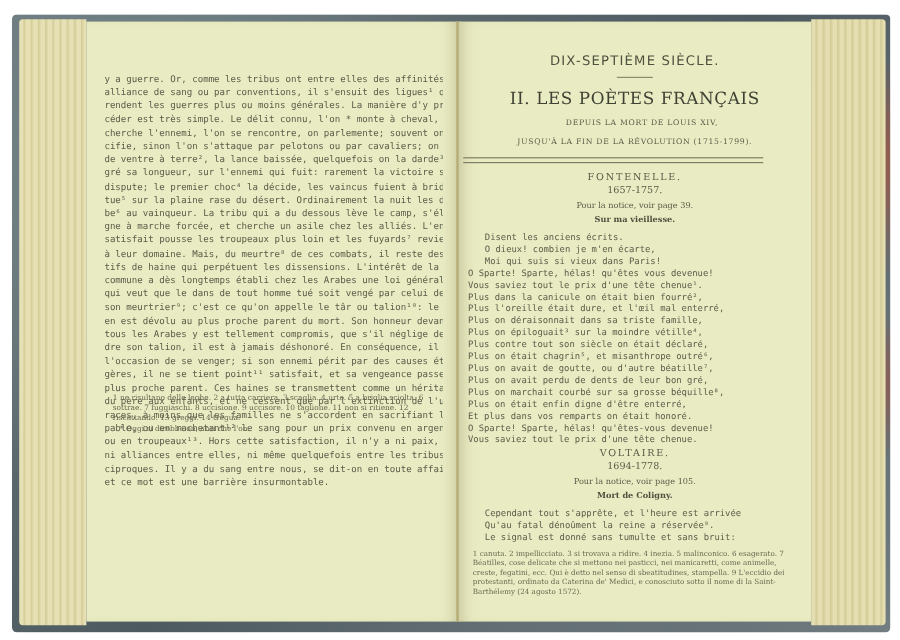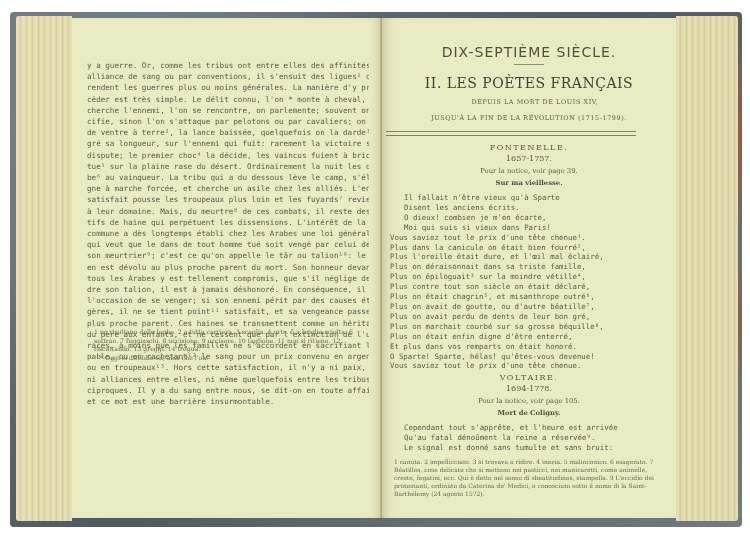--- a/index.html
+++ b/index.html
@@ -51,21 +51,21 @@
     font-family:"DejaVu Sans Mono", monospace; font-size:7.6px; line-height:11.2px;
     text-align:justify; color:#5a5c48;
   }
   .prose .line { display:block; white-space:nowrap; overflow:hidden; }
   .footnotes {
     position:absolute; top:310px; left:22px; width:275px;
     font-family:"DejaVu Serif", serif; font-size:6.2px; line-height:8.5px; color:#66684f;
   }
   .sect {
     position:absolute; top:26px; left:0; right:0; text-align:center;
-    font-family:"DejaVu Sans", sans-serif; font-size:14px; letter-spacing:1px; color:#4f513f;
+    font-family:"DejaVu Sans", sans-serif; font-size:11px; letter-spacing:1px; color:#4f513f;
   }
   .rule-short { position:absolute; top:46px; left:132px; width:30px; height:1px; background:#8a8b70; }
   .chap {
     position:absolute; top:57px; left:0; right:0; text-align:center;
     font-family:"DejaVu Serif", serif; font-size:14px; letter-spacing:0.5px; color:#3f4133;
   }
   .sub1 { position:absolute; top:80px; left:12px; right:0; text-align:center; font-size:6.4px; letter-spacing:0.6px; color:#5a5c48;}
   .sub2 { position:absolute; top:96px; left:0; right:0; text-align:center; font-size:6.4px; letter-spacing:0.6px; color:#5a5c48;}
   .rule-double {
     position:absolute; top:113px; left:4px; width:250px; height:3px;
@@ -146,27 +146,27 @@
     <div class="sub1">DEPUIS LA MORT DE LOUIS XIV,</div>
     <div class="sub2">JUSQU'À LA FIN DE LA RÉVOLUTION (1715-1799).</div>
     <div class="rule-double"></div>
 
     <div class="poem-block" style="top:124px;">
       <div class="author">FONTENELLE.</div>
       <div class="dates">1657-1757.</div>
       <div class="notice">Pour la notice, voir page 39.</div>
       <div class="ptitle">Sur ma vieillesse.</div>
       <div class="verses" id="verses0">
-          <span class="v indent">Il fallait n'être vieux qu'à Sparte</span>
           <span class="v indent">Disent les anciens écrits.</span>
           <span class="v indent">O dieux! combien je m'en écarte,</span>
           <span class="v indent">Moi qui suis si vieux dans Paris!</span>
+          <span class="v flush">O Sparte! Sparte, hélas! qu'êtes vous devenue!</span>
           <span class="v flush">Vous saviez tout le prix d'une tête chenue¹.</span>
           <span class="v flush">Plus dans la canicule on était bien fourré²,</span>
-          <span class="v flush">Plus l'oreille était dure, et l'œil mal éclairé,</span>
+          <span class="v flush">Plus l'oreille était dure, et l'œil mal enterré,</span>
           <span class="v flush">Plus on déraisonnait dans sa triste famille,</span>
           <span class="v flush">Plus on épiloguait³ sur la moindre vétille⁴,</span>
           <span class="v flush">Plus contre tout son siècle on était déclaré,</span>
           <span class="v flush">Plus on était chagrin⁵, et misanthrope outré⁶,</span>
           <span class="v flush">Plus on avait de goutte, ou d'autre béatille⁷,</span>
           <span class="v flush">Plus on avait perdu de dents de leur bon gré,</span>
           <span class="v flush">Plus on marchait courbé sur sa grosse béquille⁸,</span>
           <span class="v flush">Plus on était enfin digne d'être enterré,</span>
           <span class="v flush">Et plus dans vos remparts on était honoré.</span>
           <span class="v flush">O Sparte! Sparte, hélas! qu'êtes-vous devenue!</span>

